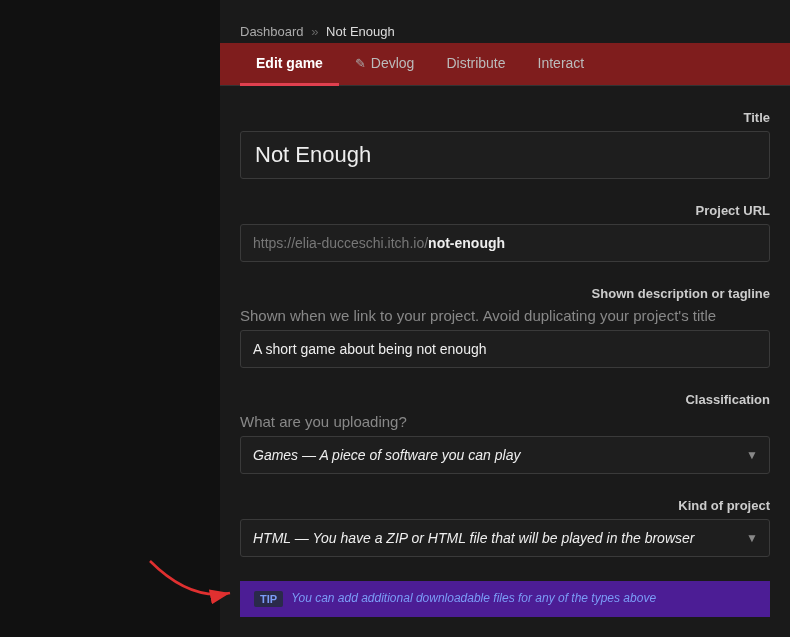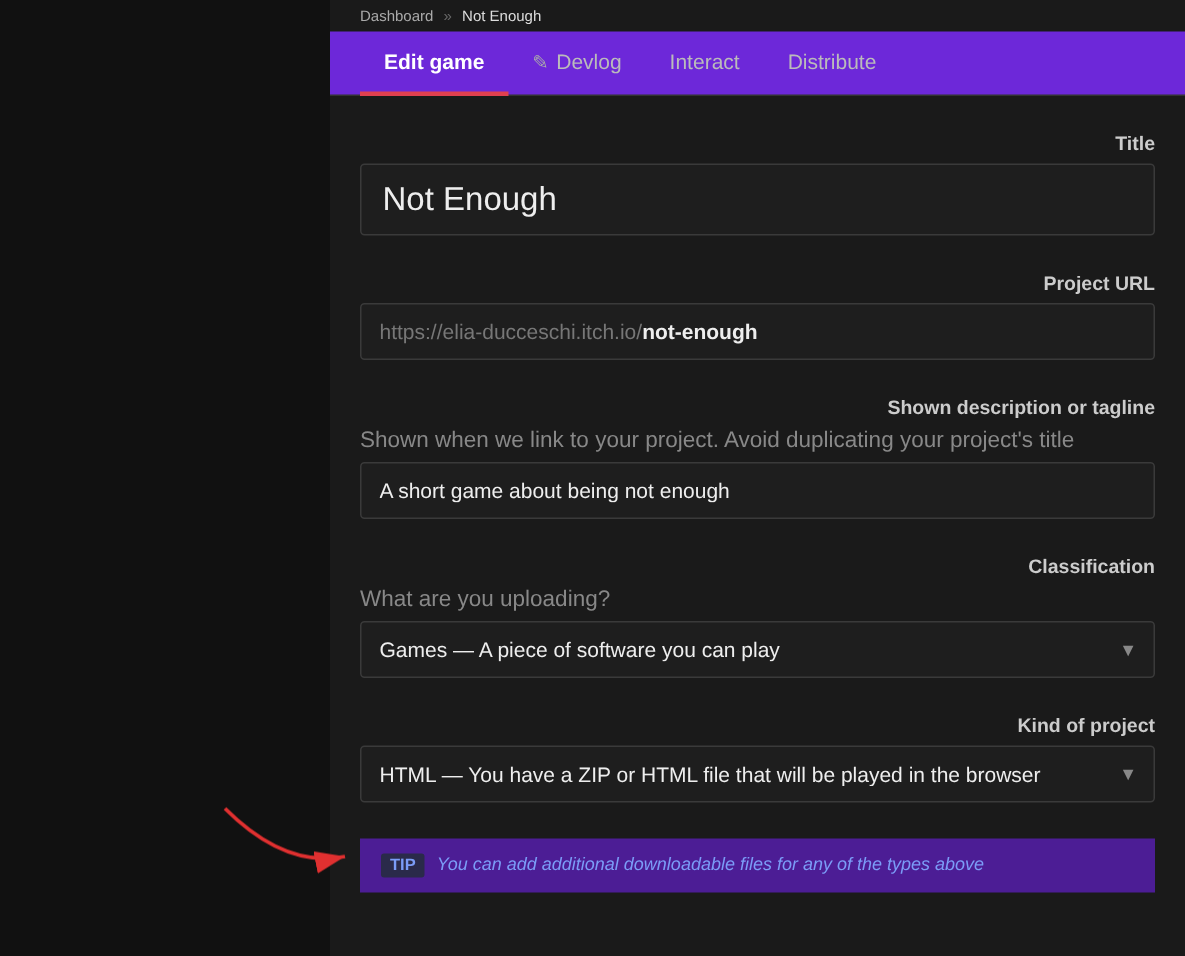--- a/index.html
+++ b/index.html
@@ -20,38 +20,38 @@
       top: 0; left: 0; bottom: 0;
     }
 
     .main-content {
       margin-left: 220px;
       padding: 0;
     }
 
     
     .breadcrumb-bar {
-      padding: 6px 20px 4px;
-      font-size: 10px;
+      padding: 24px 20px 4px;
+      font-size: 13px;
       color: #aaa;
       background: #1a1a1a;
     }
     .breadcrumb-bar a {
       color: #aaa;
       text-decoration: none;
     }
     .breadcrumb-bar .sep { margin: 0 4px; color: #666; }
     .breadcrumb-bar .current { color: #ddd; }
 
     
     .tabs-bar {
       display: flex;
       align-items: stretch;
       border-bottom: 1px solid #333;
-      background: #6d28d9;
+      background: #7f1d1d;
       padding: 0 20px;
     }
     .tab-item {
       padding: 12px 16px;
       cursor: pointer;
       color: #bbb;
       font-size: 14px;
       border-bottom: 3px solid transparent;
       margin-bottom: -1px;
       white-space: nowrap;
@@ -128,20 +128,21 @@
       background: #1e1e1e;
       border: 1px solid #3a3a3a;
       border-radius: 3px;
       padding: 10px 36px 10px 12px;
       color: #eee;
       font-size: 14px;
       outline: none;
       appearance: none;
       -webkit-appearance: none;
       cursor: pointer;
+      font-style: italic;
     }
     .select-arrow {
       position: absolute;
       right: 12px;
       top: 50%;
       transform: translateY(-50%);
       color: #888;
       pointer-events: none;
       font-size: 12px;
     }
@@ -192,24 +193,24 @@
 
   <div class="tabs-bar">
     <div class="tab-item active">
       <span>Edit game</span>
     </div>
     <div class="tab-item">
       <span class="edit-icon">✎</span>
       <span>Devlog</span>
     </div>
     <div class="tab-item">
+      <span>Distribute</span>
+    </div>
+    <div class="tab-item">
       <span>Interact</span>
-    </div>
-    <div class="tab-item">
-      <span>Distribute</span>
     </div>
   </div>
 
   <div class="form-area">
 
     <div class="field-group">
       <label class="field-label">Title</label>
       <input type="text" class="text-input title-input-large" value="Not Enough" style="">
     </div>
 

